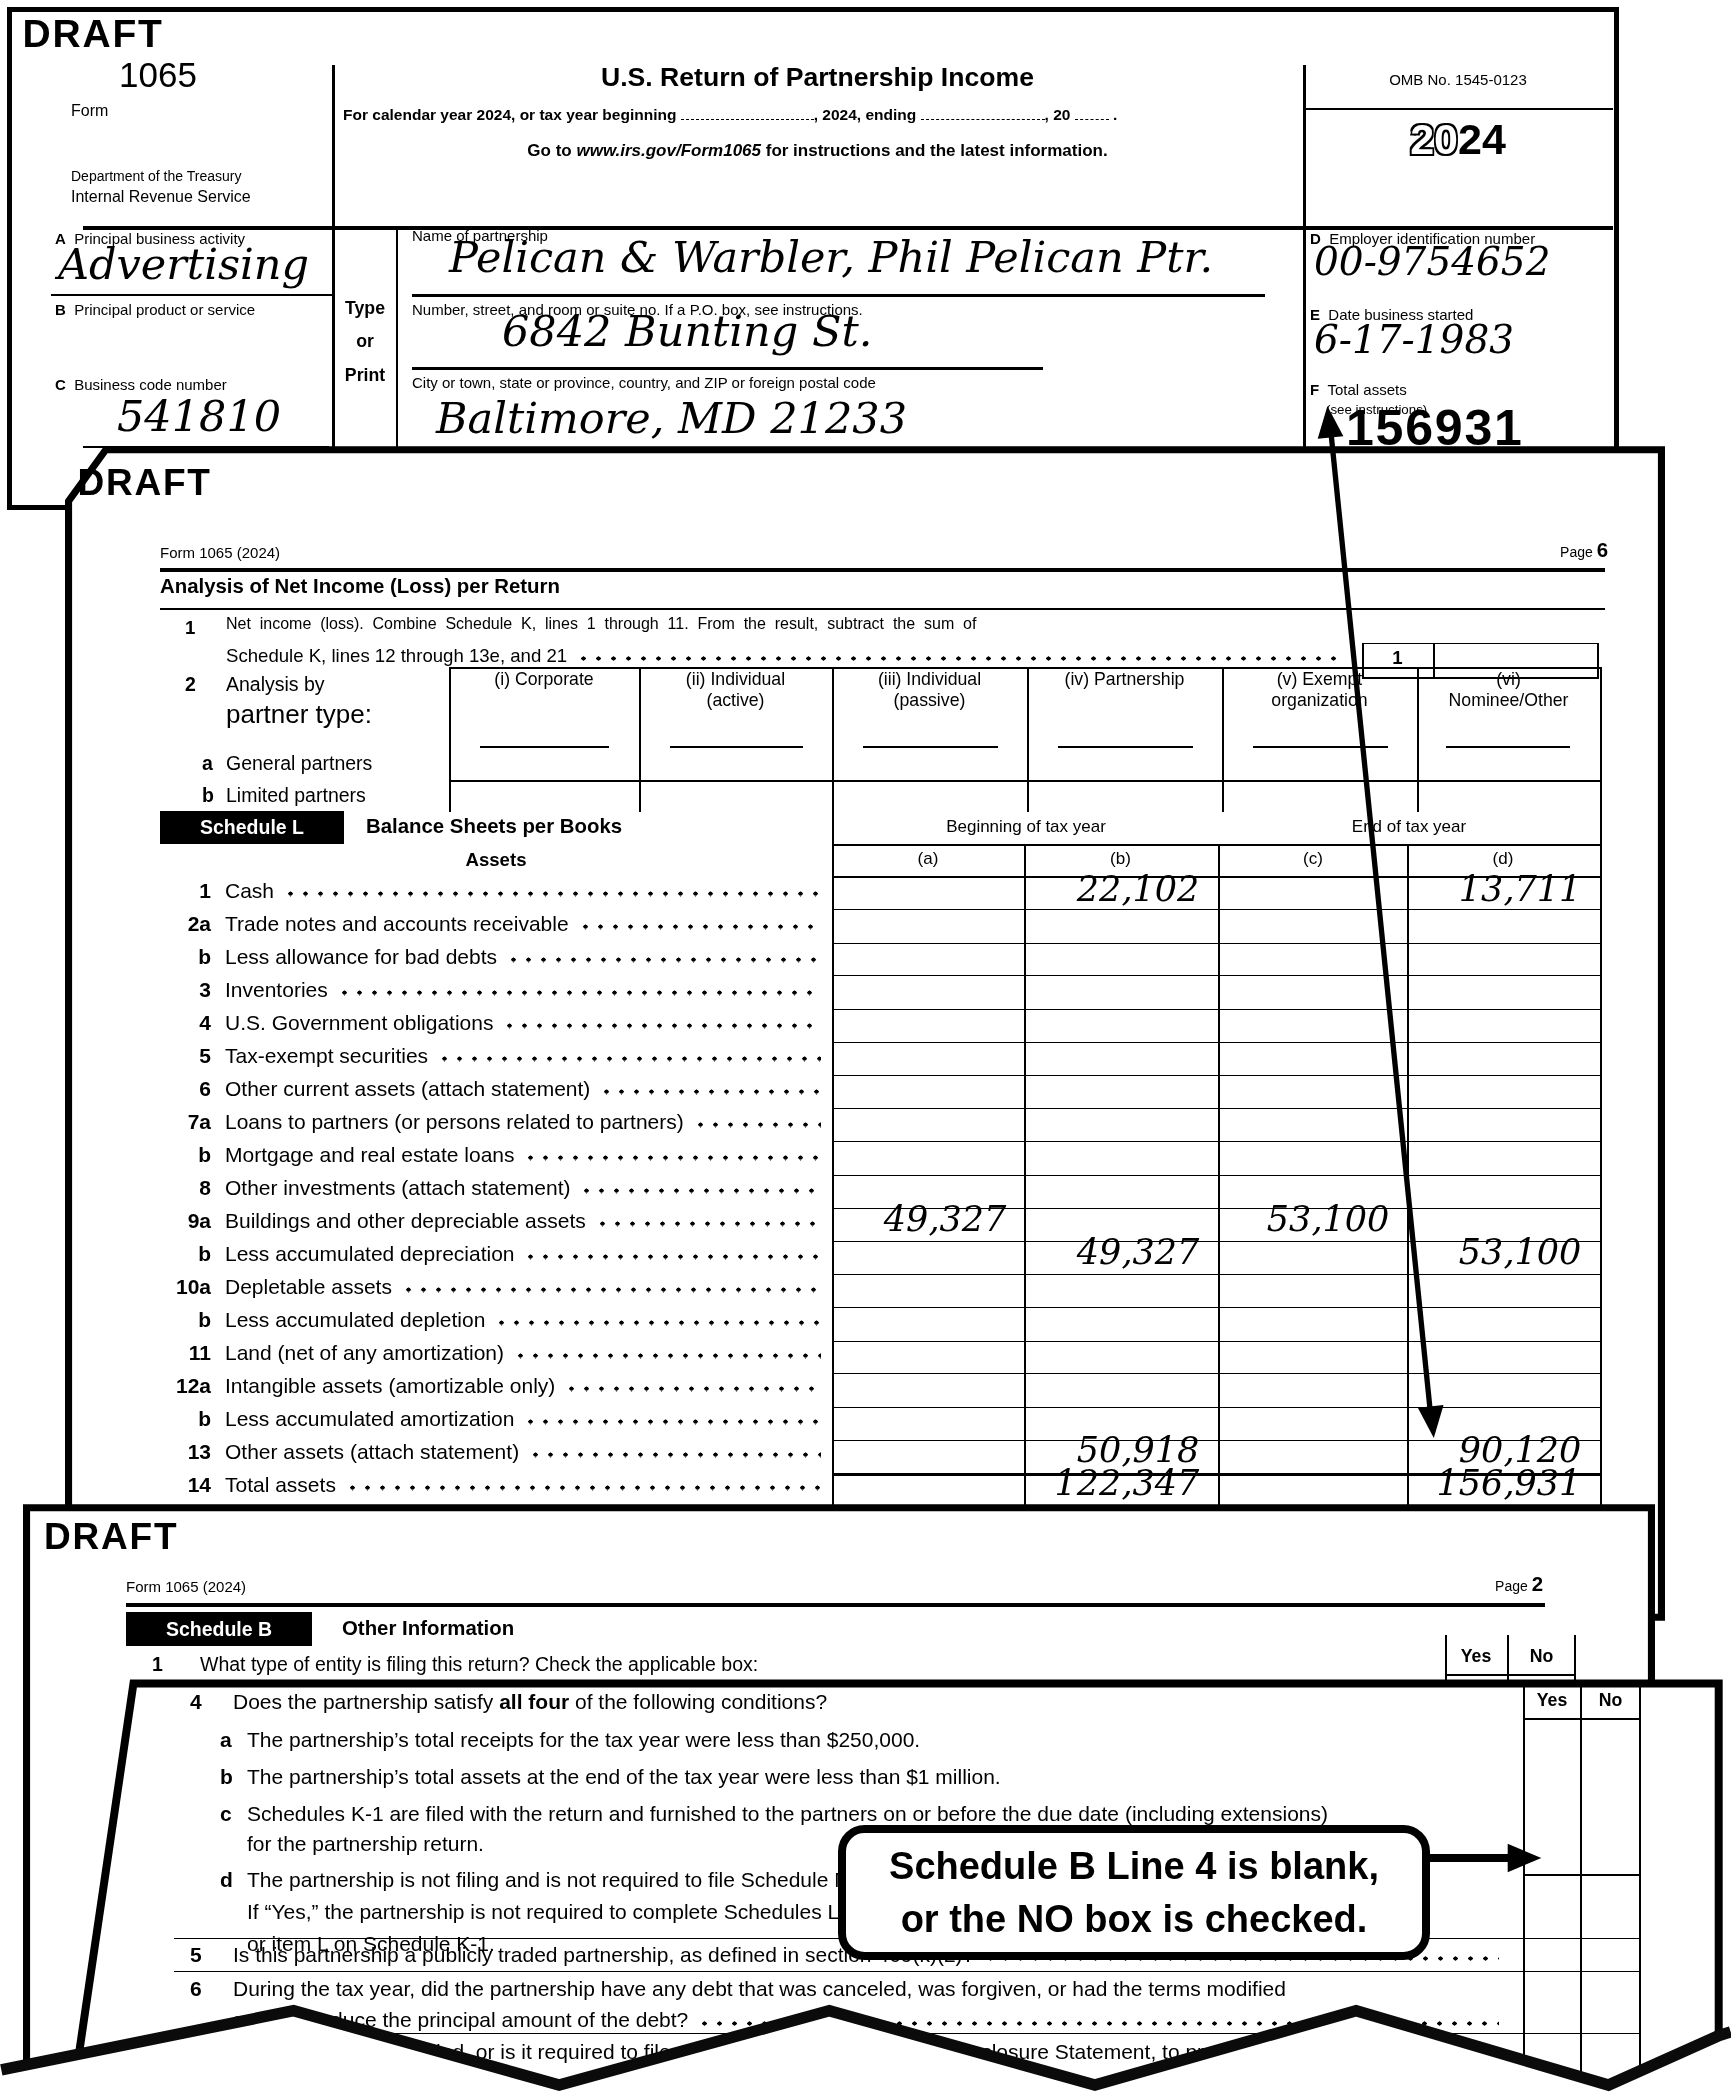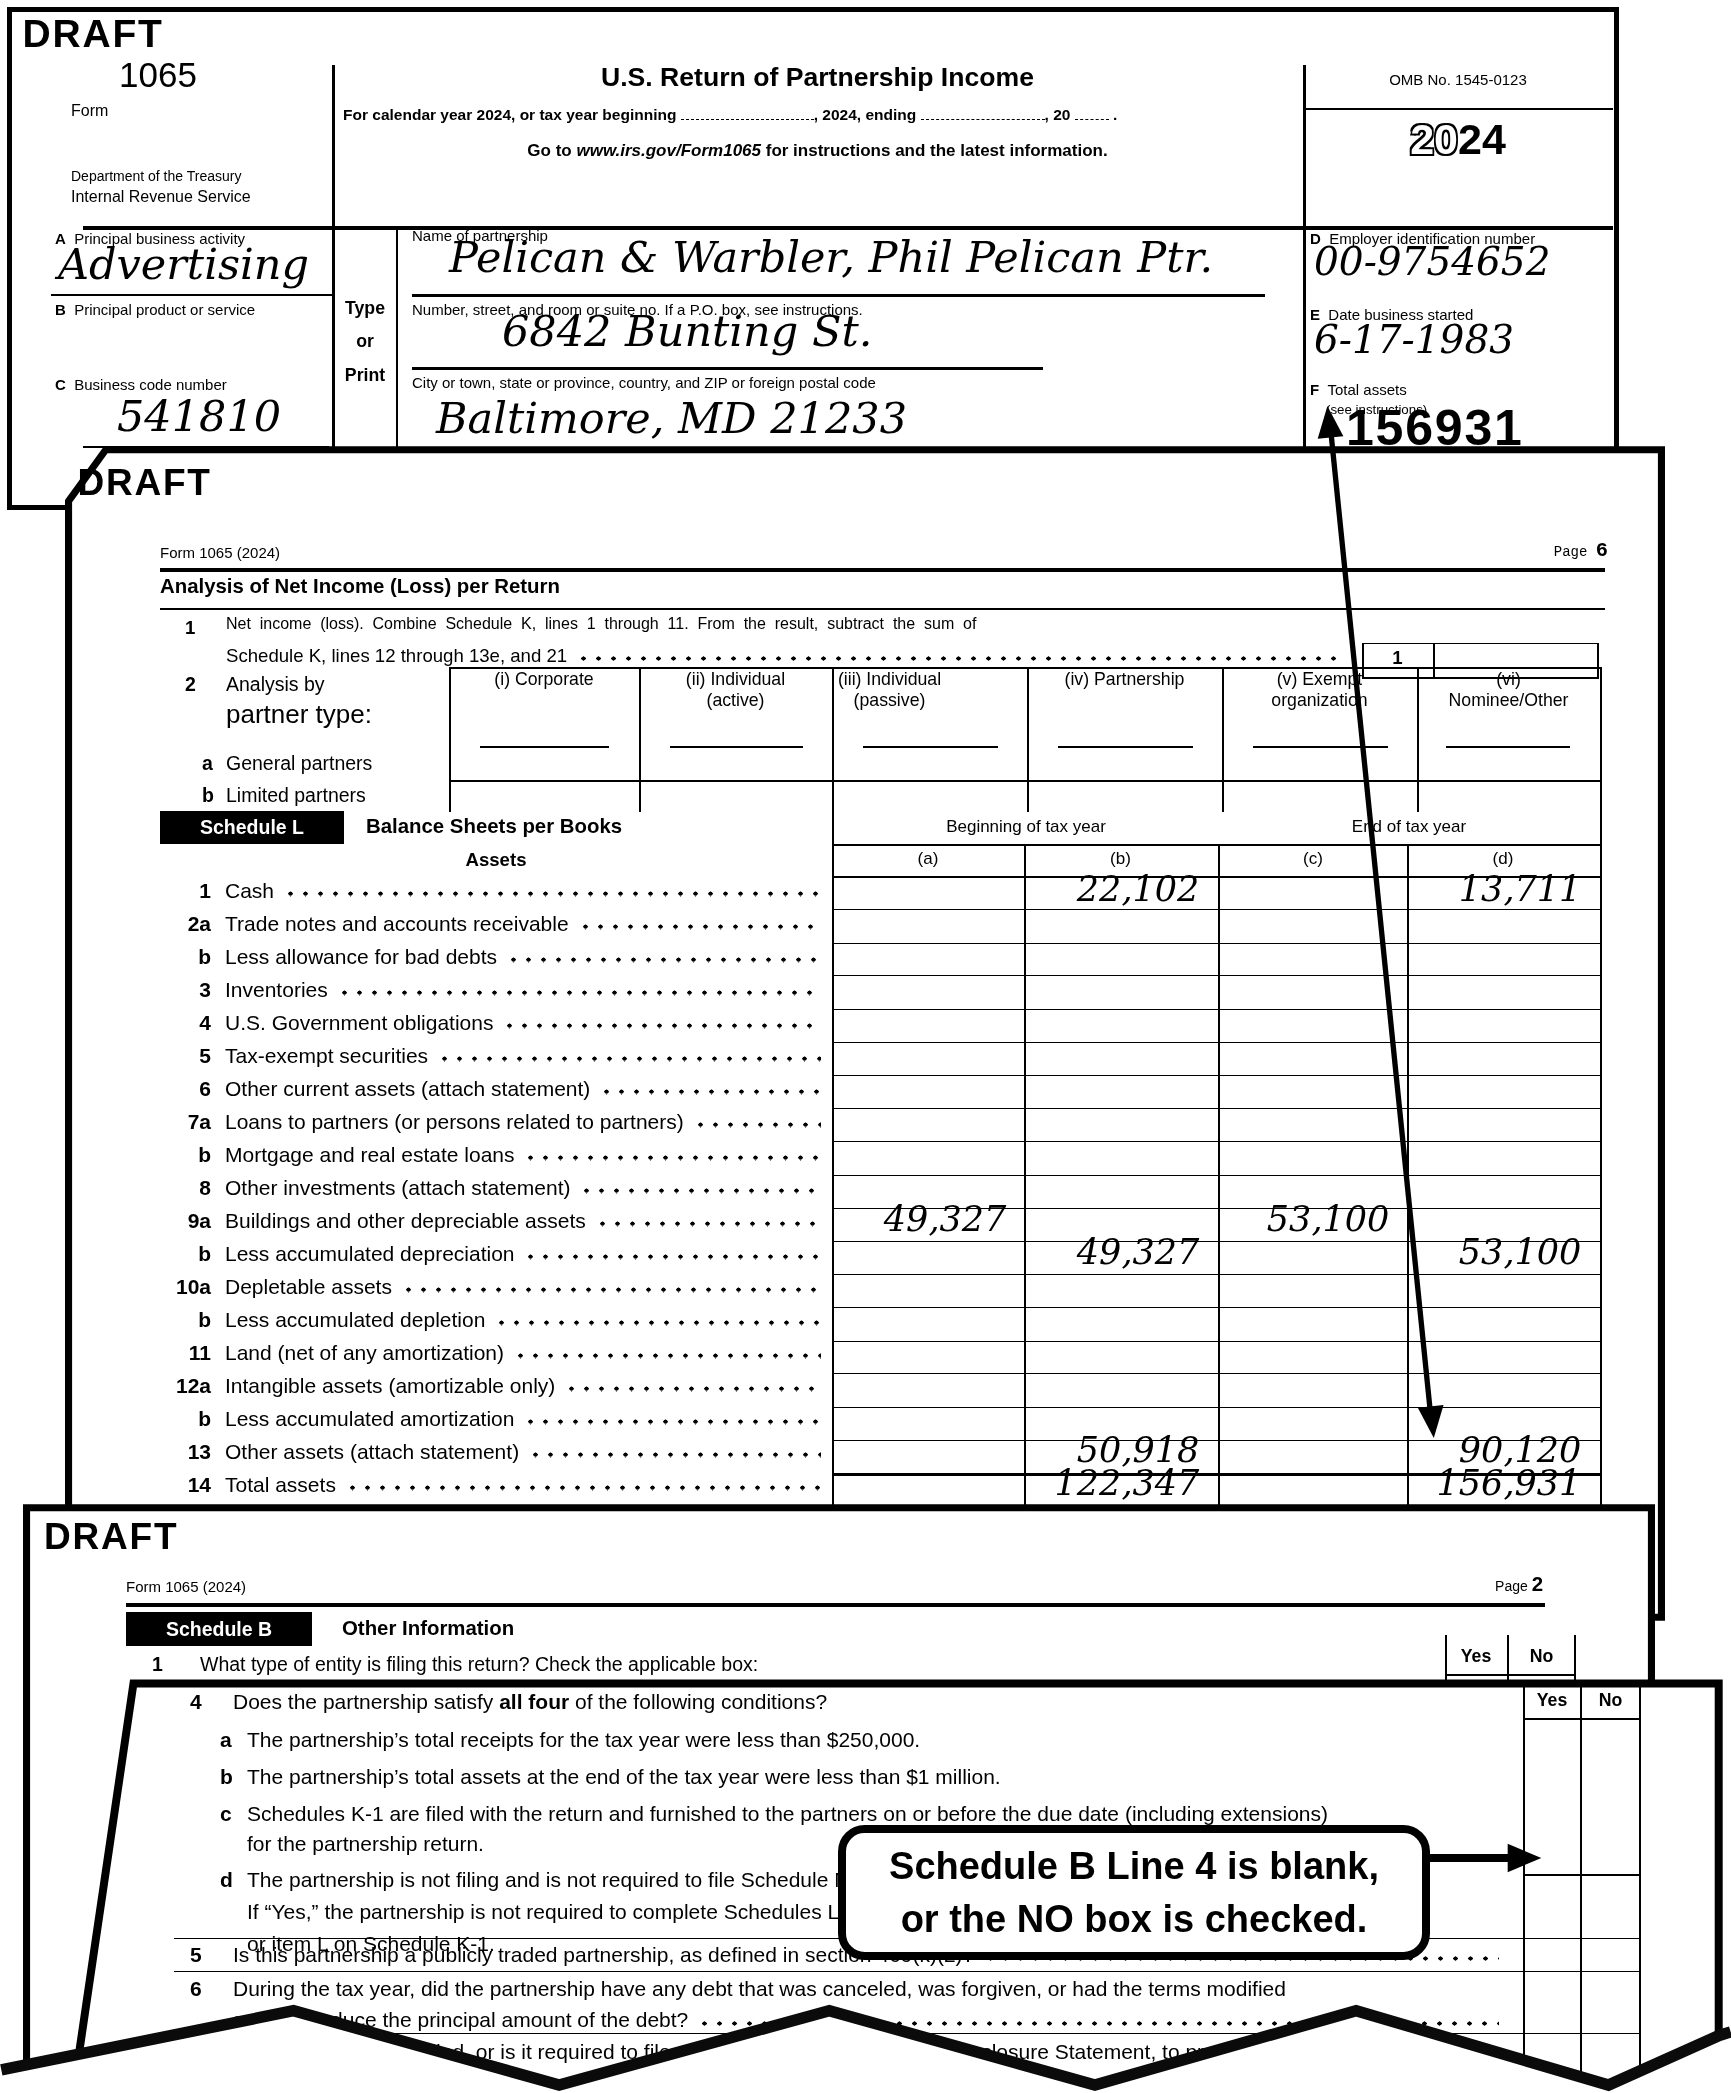--- a/index.html
+++ b/index.html
@@ -112,21 +112,21 @@
     <div class="abs" style="left:1334px;top:387px;font-size:50px;font-weight:800;letter-spacing:1.8px;">156931</div>
   </div>
 
   <div class="abs" id="p2">
     <svg class="abs" style="left:0;top:0;" width="1600" height="1175" viewBox="0 0 1805 1325">
       <path d="M46,4 L1801,4 L1801,1321 L4,1321 L4,62 Z" fill="#ffffff" stroke="#000" stroke-width="8"></path>
     </svg>
 
     <div class="abs draft" style="left:12.4px;top:16px;font-size:37px;">DRAFT</div>
     <div class="abs" style="left:95px;top:98px;font-size:15px;">Form 1065 (2024)</div>
-    <div class="abs" style="left:1401px;width:142px;top:93px;text-align:right;font-family:Liberation Mono, monospace;">
+    <div class="abs" style="left:1401px;width:142px;top:93px;text-align:right;">
       <span style="font-size:14px;">Page</span> <span class="b" style="font-size:20.4px;">6</span>
     </div>
 
     <div>
       <div class="hline" style="left:95px;top:122px;width:1445px;height:3.5px;"></div>
       <div class="hline" style="left:95px;top:162px;width:1445px;height:1.8px;"></div>
 
       <div class="vline" style="left:1297px;top:197px;width:1.8px;height:35px;"></div>
       <div class="vline" style="left:1368px;top:197px;width:1.8px;height:35px;"></div>
       <div class="vline" style="left:1532px;top:197px;width:1.8px;height:35px;"></div>
@@ -189,21 +189,21 @@
     <div class="abs" style="left:161px;top:227px;font-size:19.5px;">Analysis by</div>
     <div class="abs" style="left:161px;top:253px;font-size:26px;">partner type:</div>
     <div class="pcol" style="left:384px;width:190px;">
         <div>(i)  Corporate</div>
         <div></div>
       </div>
     <div class="pcol" style="left:574px;width:193px;">
         <div>(ii)  Individual</div>
         <div>(active)</div>
       </div>
-    <div class="pcol" style="left:727px;width:195px;">
+    <div class="pcol" style="left:767px;width:195px;">
         <div>(iii)  Individual</div>
         <div>(passive)</div>
       </div>
     <div class="pcol" style="left:962px;width:195px;">
         <div>(iv)  Partnership</div>
         <div></div>
       </div>
     <div class="pcol" style="left:1157px;width:195px;">
         <div>(v)  Exempt</div>
         <div>organization</div>

